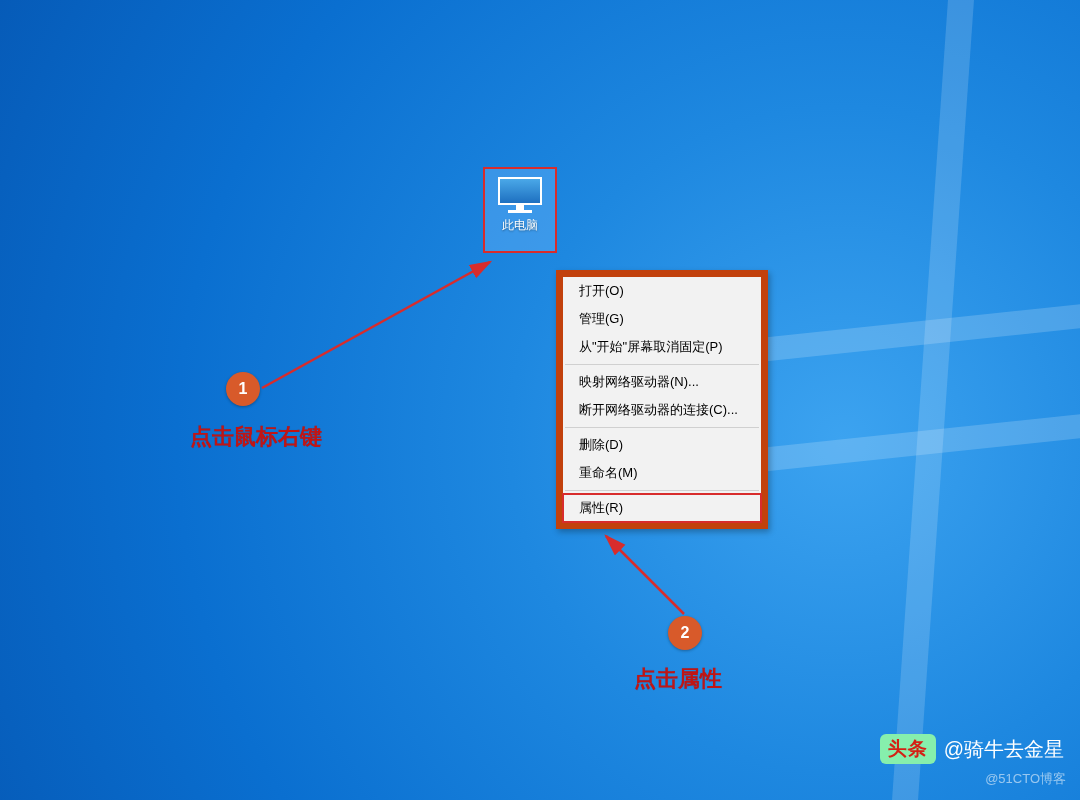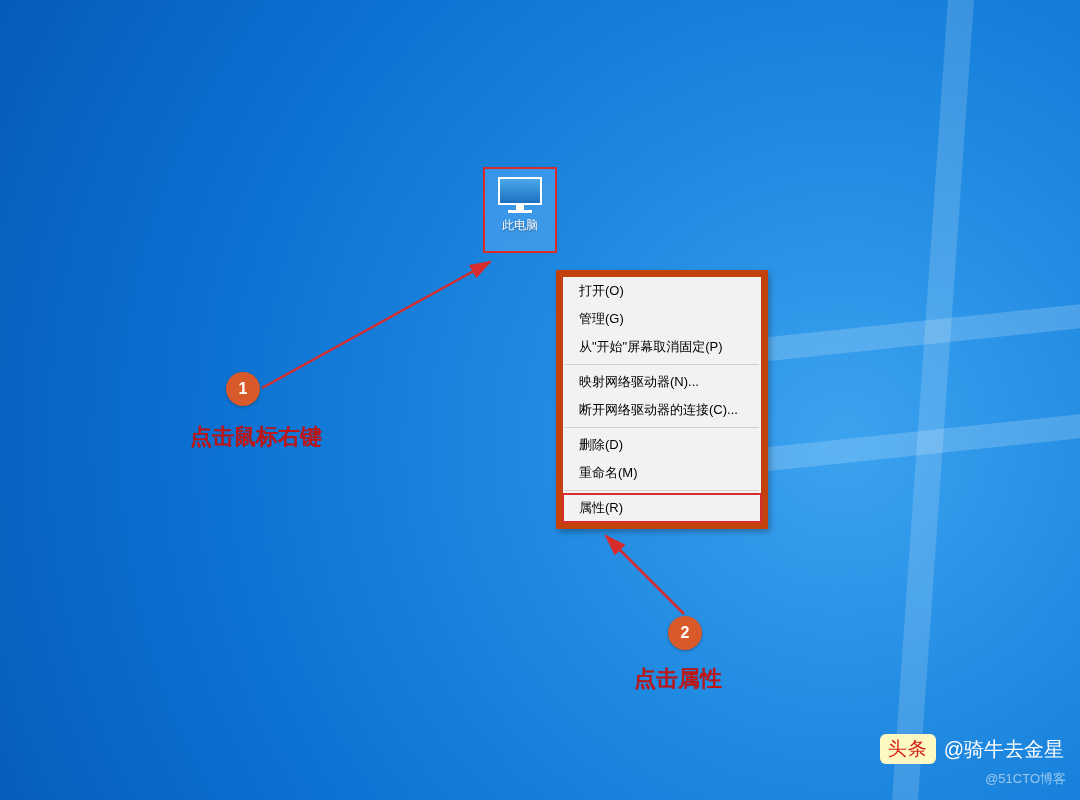--- a/index.html
+++ b/index.html
@@ -133,23 +133,23 @@
   
   .toutiao {
     position: absolute;
     right: 16px;
     bottom: 36px;
     display: flex;
     align-items: center;
     gap: 8px;
   }
   .toutiao .logo {
-    background: #fef9c3;
+    background: #86efac;
     color: #d42015;
-    font-weight: 400;
+    font-weight: 700;
     font-size: 19px;
     padding: 2px 8px;
     border-radius: 6px;
     letter-spacing: 1px;
   }
   .toutiao .author {
     color: #fff;
     font-size: 20px;
   }
   .cto {

